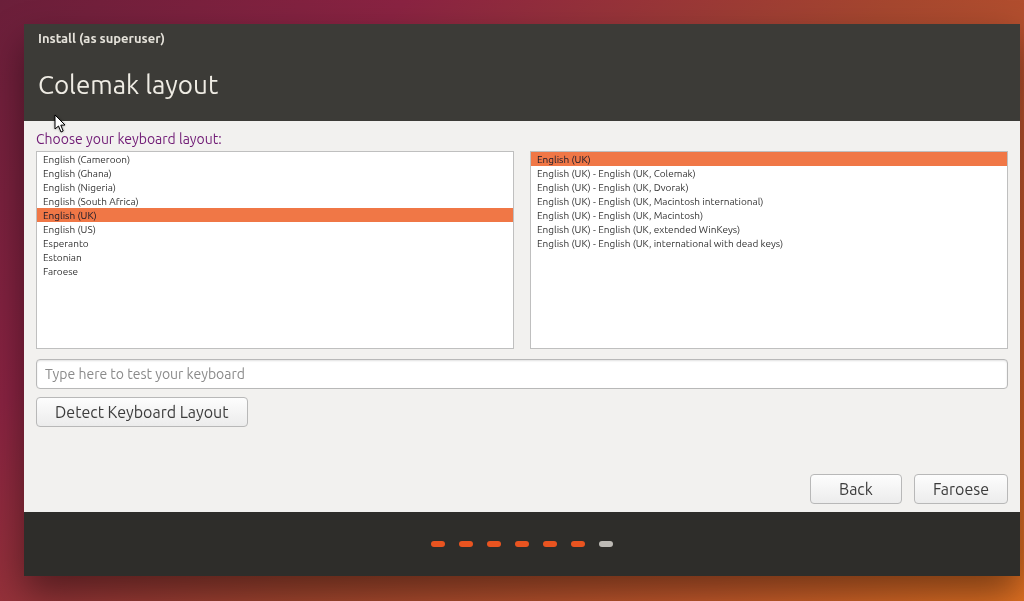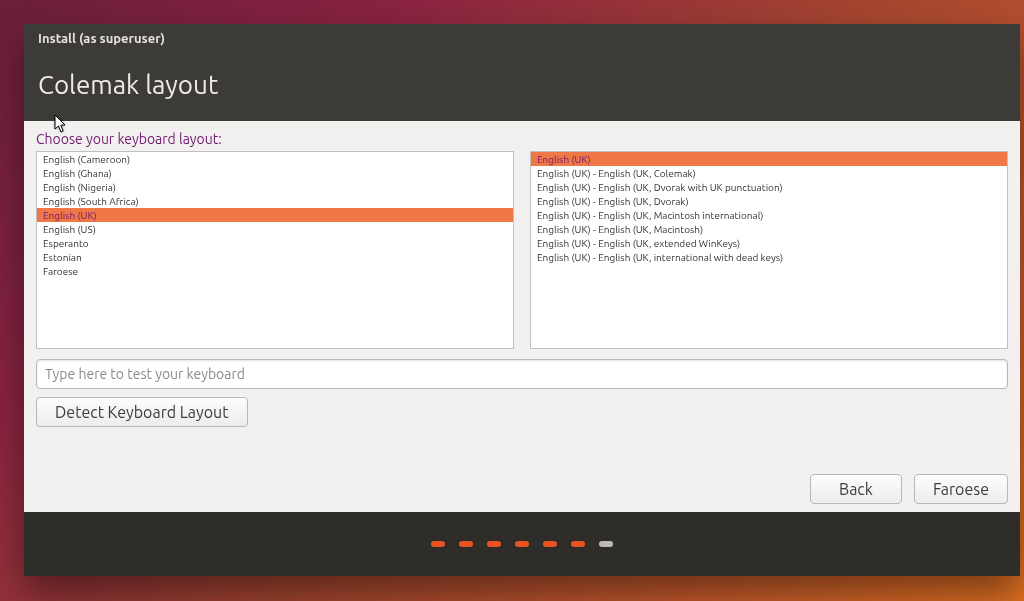--- a/index.html
+++ b/index.html
@@ -8,21 +8,21 @@
     .window { position:absolute; left:24px; top:24px; width:996px; height:552px;
               background:#3c3b37; box-shadow:0 18px 36px rgba(0,0,0,0.45); display:flex; flex-direction:column; }
     .titlebar { height:28px; color:#e5e2da; font-weight:bold; font-size:13px; padding:7px 14px 0; }
     .header   { color:#efece4; font-size:26px; padding:18px 14px 22px; }
     .content  { background:#f2f1ef; flex:1; padding:10px 12px 8px; color:#3c3c3c; position:relative; }
     .choose   { font-size:14px; color:#701a75; margin-bottom:4px; }
     .lists    { display:flex; gap:16px; }
     .listbox  { flex:1; height:198px; background:#fff; border:1px solid #bfbfbf;
                 overflow:hidden; font-size:10px; color:#333; }
     .item     { padding:2px 6px 1px; white-space:nowrap; cursor:pointer; }
-    .item.sel { background:#f07746; color:#701a75; }
+    .item.sel { background:#f07746; color:#0f172a; }
     .test     { width:100%; margin-top:10px; height:30px; border:1px solid #b8b8b8;
                 border-radius:4px; padding:0 8px; font-size:14px; background:#fff;
                 box-shadow:inset 0 1px 2px rgba(0,0,0,0.12); }
     .test::placeholder { color:#8a8a8a; }
     .detect  { margin-top:8px; }
     button   { font-size:16px; color:#3c3c3c; background:linear-gradient(#fdfdfd,#ececec);
                border:1px solid #b8b8b8; border-radius:4px; padding:5px 18px; cursor:pointer; }
     .navbtns { position:absolute; right:12px; bottom:8px; display:flex; gap:12px; }
     .navbtns button { min-width:92px; text-align:center; }
     .footer  { height:64px; background:#2e2d2a; display:flex; align-items:center; justify-content:center; gap:14px; }
@@ -50,21 +50,20 @@
           <div class="item">English (South Africa)</div>
           <div class="item sel">English (UK)</div>
           <div class="item">English (US)</div>
           <div class="item">Esperanto</div>
           <div class="item">Estonian</div>
           <div class="item">Faroese</div>
         </div>
       <div class="listbox" id="variants">
           <div class="item sel">English (UK)</div>
           <div class="item">English (UK) - English (UK, Colemak)</div>
-          <div class="item">English (UK) - English (UK, Dvorak with UK punctuation)</div>
           <div class="item">English (UK) - English (UK, Dvorak)</div>
           <div class="item">English (UK) - English (UK, Macintosh international)</div>
           <div class="item">English (UK) - English (UK, Macintosh)</div>
           <div class="item">English (UK) - English (UK, extended WinKeys)</div>
           <div class="item">English (UK) - English (UK, international with dead keys)</div>
         </div>
     </div>
 
     <input class="test" placeholder="Type here to test your keyboard" style="">
 

